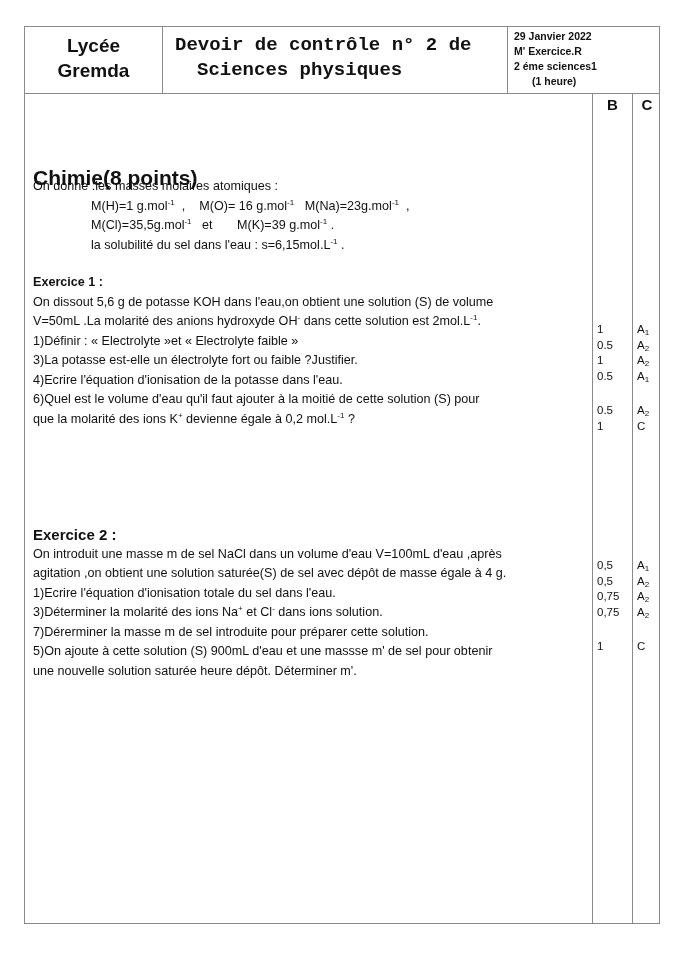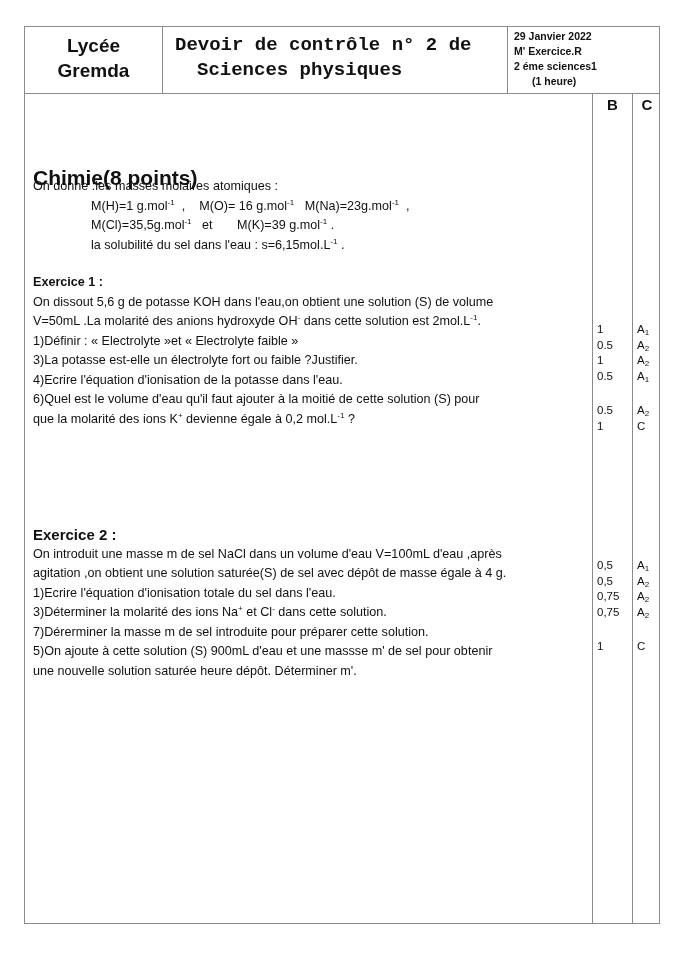--- a/index.html
+++ b/index.html
@@ -133,19 +133,19 @@
       <div>4)Ecrire l'équation d'ionisation de la potasse dans l'eau.</div>
       <div>6)Quel est le volume d'eau qu'il faut ajouter à  la moitié de cette solution (S) pour</div>
       <div><span>que la molarité des ions K</span><sup>+</sup><span> devienne égale à 0,2 mol.L</span><sup>-1</sup><span> ?</span></div>
     </div>
 
     <div class="ex2">
       <div class="ex-title">Exercice 2 :</div>
       <div>On introduit une masse m de sel NaCl dans un volume d'eau V=100mL d'eau ,après</div>
       <div>agitation ,on obtient une solution saturée(S) de sel avec dépôt de masse égale à 4 g.</div>
       <div>1)Ecrire l'équation d'ionisation totale du sel dans l'eau.</div>
-      <div><span>3)Déterminer la molarité des ions Na</span><sup>+</sup><span> et Cl</span><sup>-</sup><span> dans cette solution.</span></div>
+      <div><span>3)Déterminer la molarité des ions Na</span><sup>+</sup><span> et Cl</span><sup>-</sup><span> dans ions solution.</span></div>
       <div>7)Dérerminer la  masse m de sel introduite pour préparer cette solution.</div>
       <div>5)On ajoute à cette solution (S) 900mL d'eau et une massse m' de sel pour obtenir</div>
       <div>une nouvelle solution  saturée heure dépôt. Déterminer m'.</div>
     </div>
   </div>
 </div>
 
 </body></html>

